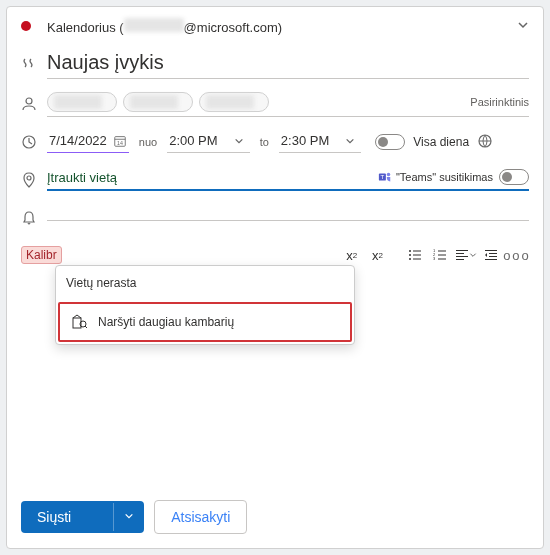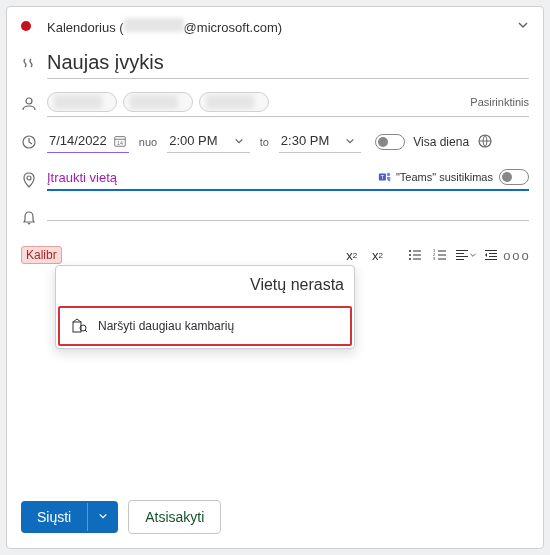--- a/index.html
+++ b/index.html
@@ -22,31 +22,31 @@
   .date-row .field { gap: 4px; }
   .date-box { display: flex; align-items: center; gap: 6px; border-bottom: 1px solid #8b5cf6; padding: 2px 2px 4px 2px; font-size: 13px; }
   .time-box { display: flex; align-items: center; gap: 16px; border-bottom: 1px solid #c8c6c4; padding: 2px 6px 4px 2px; font-size: 13px; }
   .small-label { font-size: 11px; color: #605e5c; padding: 0 6px; }
   .toggle { width: 30px; height: 16px; border-radius: 8px; border: 1px solid #8a8886; background: #fff; position: relative; flex-shrink: 0; }
   .toggle::after { content: ""; position: absolute; width: 10px; height: 10px; border-radius: 50%; background: #8a8886; top: 2px; left: 2px; }
   .allday-lab { font-size: 12px; color: #323130; margin-left: 4px; }
   .globe { color: #696969; margin-left: 4px; }
   .teams { display: flex; align-items: center; gap: 4px; font-size: 11px; color: #323130; }
   .dropdown { position: absolute; top: 258px; left: 48px; width: 300px; background: #fff; border: 1px solid #ccc; border-radius: 4px; box-shadow: 0 4px 12px rgba(0,0,0,0.15); z-index: 10; }
-  .dd-head { text-align: right; padding: 10px; font-size: 16px; color: #323130; }
+  .dd-head { text-align: left; padding: 10px; font-size: 12px; color: #323130; }
   .dd-item { display: flex; align-items: center; gap: 10px; padding: 10px 12px; font-size: 12px; color: #323130; border: 2px solid #d13438; border-radius: 2px; margin: 2px; }
   .toolbar { display: flex; align-items: center; gap: 2px; padding: 6px 14px; }
   .font-chip { border: 1px solid #e5a0a0; background: #fadbd8; border-radius: 3px; padding: 1px 4px; font-size: 12px; color: #a4262c; }
   .tool-btn { width: 24px; height: 24px; display: flex; align-items: center; justify-content: center; color: #323130; font-size: 13px; }
   .tool-btn sup, .tool-btn sub { font-size: 8px; }
   .footer { margin-top: auto; padding: 14px; display: flex; gap: 10px; align-items: center; }
-  .send-btn { display: flex; align-items: center; background: #0f6cbd; color: #fff; border-radius: 4px; overflow: hidden; }
+  .send-btn { display: flex; align-items: center; background: #0f6cbd; color: #fff; border-radius: 4px; overflow: hidden; gap: 26px; }
   .send-btn .lbl { padding: 8px 16px; font-size: 14px; }
   .send-btn .dd { padding: 8px 10px; border-left: 1px solid rgba(255,255,255,0.3); font-size: 10px; }
-  .discard-btn { padding: 8px 16px; background: #fff; border: 1px solid #c8c6c4; border-radius: 4px; font-size: 14px; color: #14532d; }
+  .discard-btn { padding: 8px 16px; background: #fff; border: 1px solid #c8c6c4; border-radius: 4px; font-size: 14px; color: #3b82f6; }
 </style>
 </head>
 <body>
 
 <div class="window">
 
   <div class="row">
     <div class="icon-col">
         <div class="red-dot"></div>
       </div>
@@ -139,21 +139,21 @@
 
 
   <div class="row">
     <div class="icon-col">
       <svg viewBox="0 0 16 16">
           <path d="M8 1 C5 1 3 3 3 6 C3 10 8 15 8 15 C8 15 13 10 13 6 C13 3 11 1 8 1 Z" stroke="#696969" fill="none" stroke-width="1.2"></path>
           <circle cx="8" cy="6" r="2" stroke="#696969" fill="none" stroke-width="1.2"></circle>
         </svg>
     </div>
     <div class="field underline-blue">
-      <span style="color:#a21caf;">Įtraukti vietą</span>
+      <span style="color:#14532d;">Įtraukti vietą</span>
       <span style="flex:1"></span>
       <span class="teams">
         <svg width="14" height="14" viewBox="0 0 16 16">
             <rect x="1" y="4" width="8" height="8" rx="1" fill="#5059c9"></rect>
             <text x="5" y="10" font-size="7" text-anchor="middle" fill="#fff">T</text>
             <circle cx="12" cy="5" r="2" fill="#7b83eb"></circle>
             <path d="M10 8 Q10 13 14 13 L14 8 Z" fill="#7b83eb"></path>
           </svg>
         <span>"Teams" susitikimas</span>
       </span>

